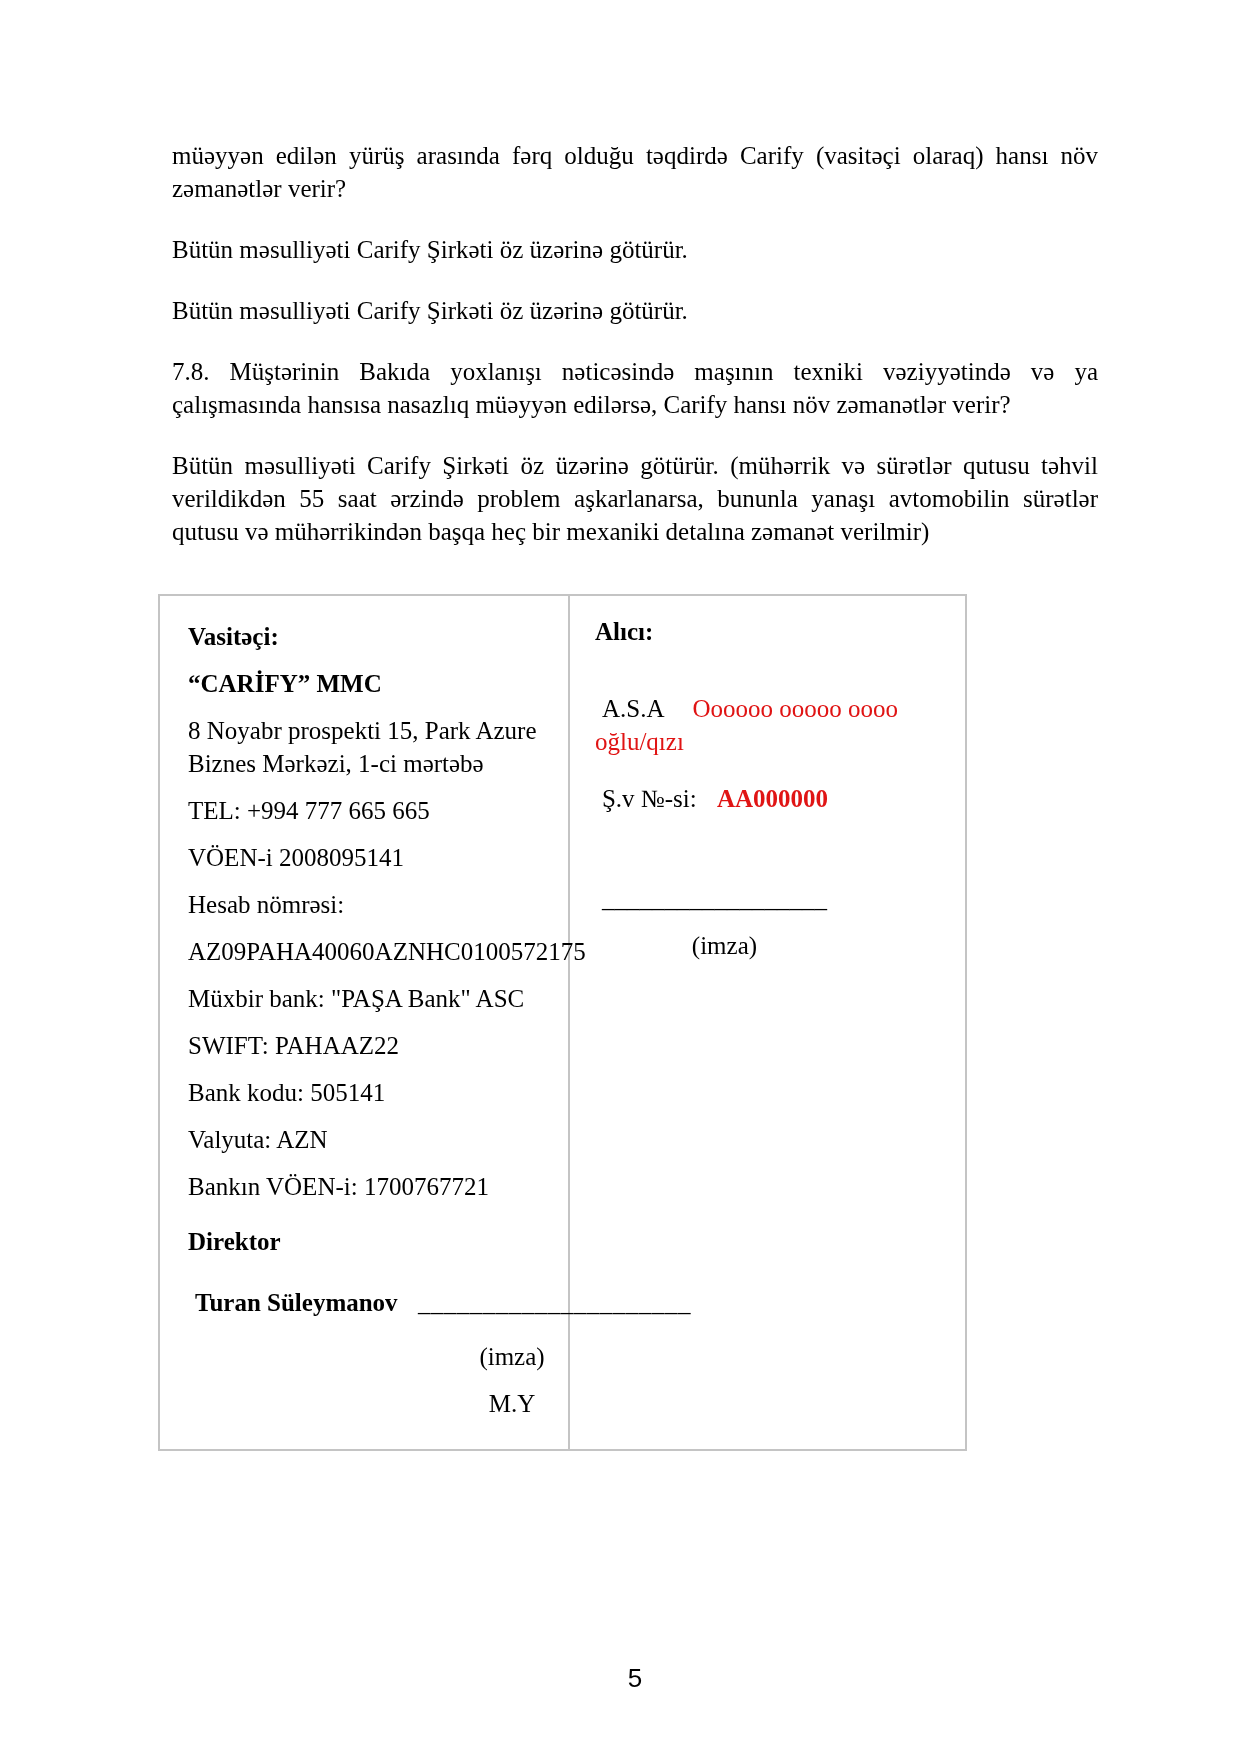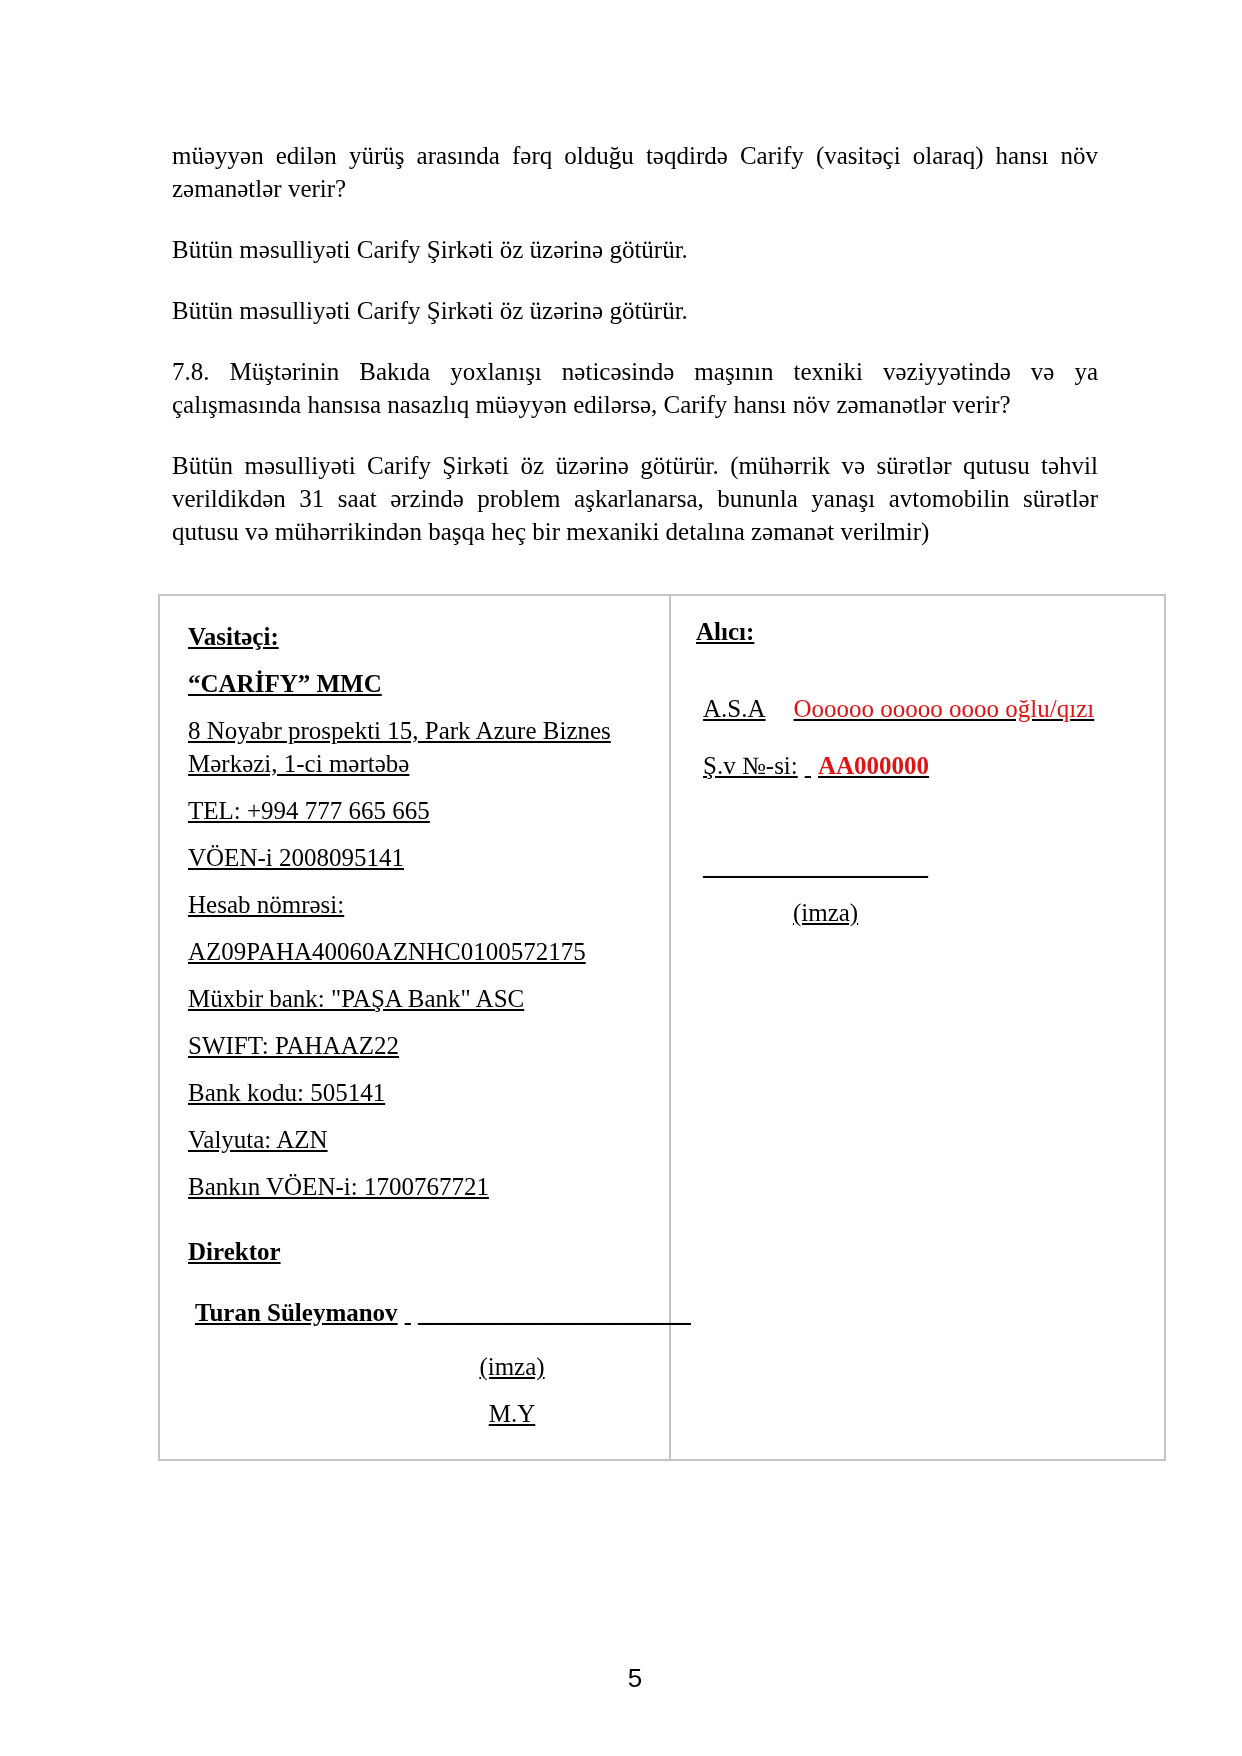--- a/index.html
+++ b/index.html
@@ -32,35 +32,34 @@
     margin-top: 44px;
     padding-left: 16px;
     font-size: 26px;
     font-weight: bold;
     color: var(--heading-red);
     line-height: 32px;
     letter-spacing: 0.2px;
   }
   table.requisites {
     margin-top: 18px;
-    width: 1008px;
+    width: 809px;
     border-collapse: collapse;
     table-layout: fixed;
-    text-decoration: underline;
   }
   table.requisites td {
     border: 2px solid var(--table-border);
     vertical-align: top;
     line-height: 33px;
   }
   td.cell-mediator { width: 50.8%; padding: 10px 14px 8px 14px; }
   td.cell-buyer   { padding: 12px 14px 8px 18px; }
   .b { font-weight: bold; }
   .red { color: var(--value-red); }
-  .mediator-block .gap-above { margin-top: 18px; }
+  .mediator-block .gap-above { margin-top: 8px; }
   .sig-row { margin-top: 14px; white-space: nowrap; text-align: center; }
   .sig-row .uline { letter-spacing: 0.5px; }
   .sig-caption-left {
     width: 270px;
     margin-left: 196px;
     text-align: center;
   }
   .buyer-role { margin-bottom: 30px; }
   .buyer-line { margin-bottom: 10px; }
   .buyer-line .label-sep { display: inline-block; width: 10px; }
@@ -81,21 +80,21 @@
 <body>
 
 <div class="page">
   <div class="content">
 
     <div class="body-text">
       <p>müəyyən edilən yürüş arasında fərq olduğu təqdirdə Carify (vasitəçi olaraq) hansı növ zəmanətlər verir?</p>
       <p>Bütün məsulliyəti Carify Şirkəti öz üzərinə götürür.</p>
       <p>Bütün məsulliyəti Carify Şirkəti öz üzərinə götürür.</p>
       <p>7.8. Müştərinin Bakıda yoxlanışı nəticəsində maşının texniki vəziyyətində və ya çalışmasında hansısa nasazlıq müəyyən edilərsə, Carify hansı növ zəmanətlər verir?</p>
-      <p>Bütün məsulliyəti Carify Şirkəti öz üzərinə götürür. (mühərrik və sürətlər qutusu təhvil verildikdən 31 saat ərzində problem aşkarlanarsa, bununla yanaşı avtomobilin sürətlər qutusu və mühərrikindən başqa heç bir mexaniki detalına zəmanət verilmir)</p>
+      <p>Bütün məsulliyəti Carify Şirkəti öz üzərinə götürür. (mühərrik və sürətlər qutusu təhvil verildikdən 55 saat ərzində problem aşkarlanarsa, bununla yanaşı avtomobilin sürətlər qutusu və mühərrikindən başqa heç bir mexaniki detalına zəmanət verilmir)</p>
     </div>
 
 
     <table class="requisites">
       <tbody>
           <tr>
         <td class="cell-mediator">
           <div class="mediator-block">
             <div class="b">Vasitəçi:</div>
             <div class="b">“CARİFY” MMC</div>

